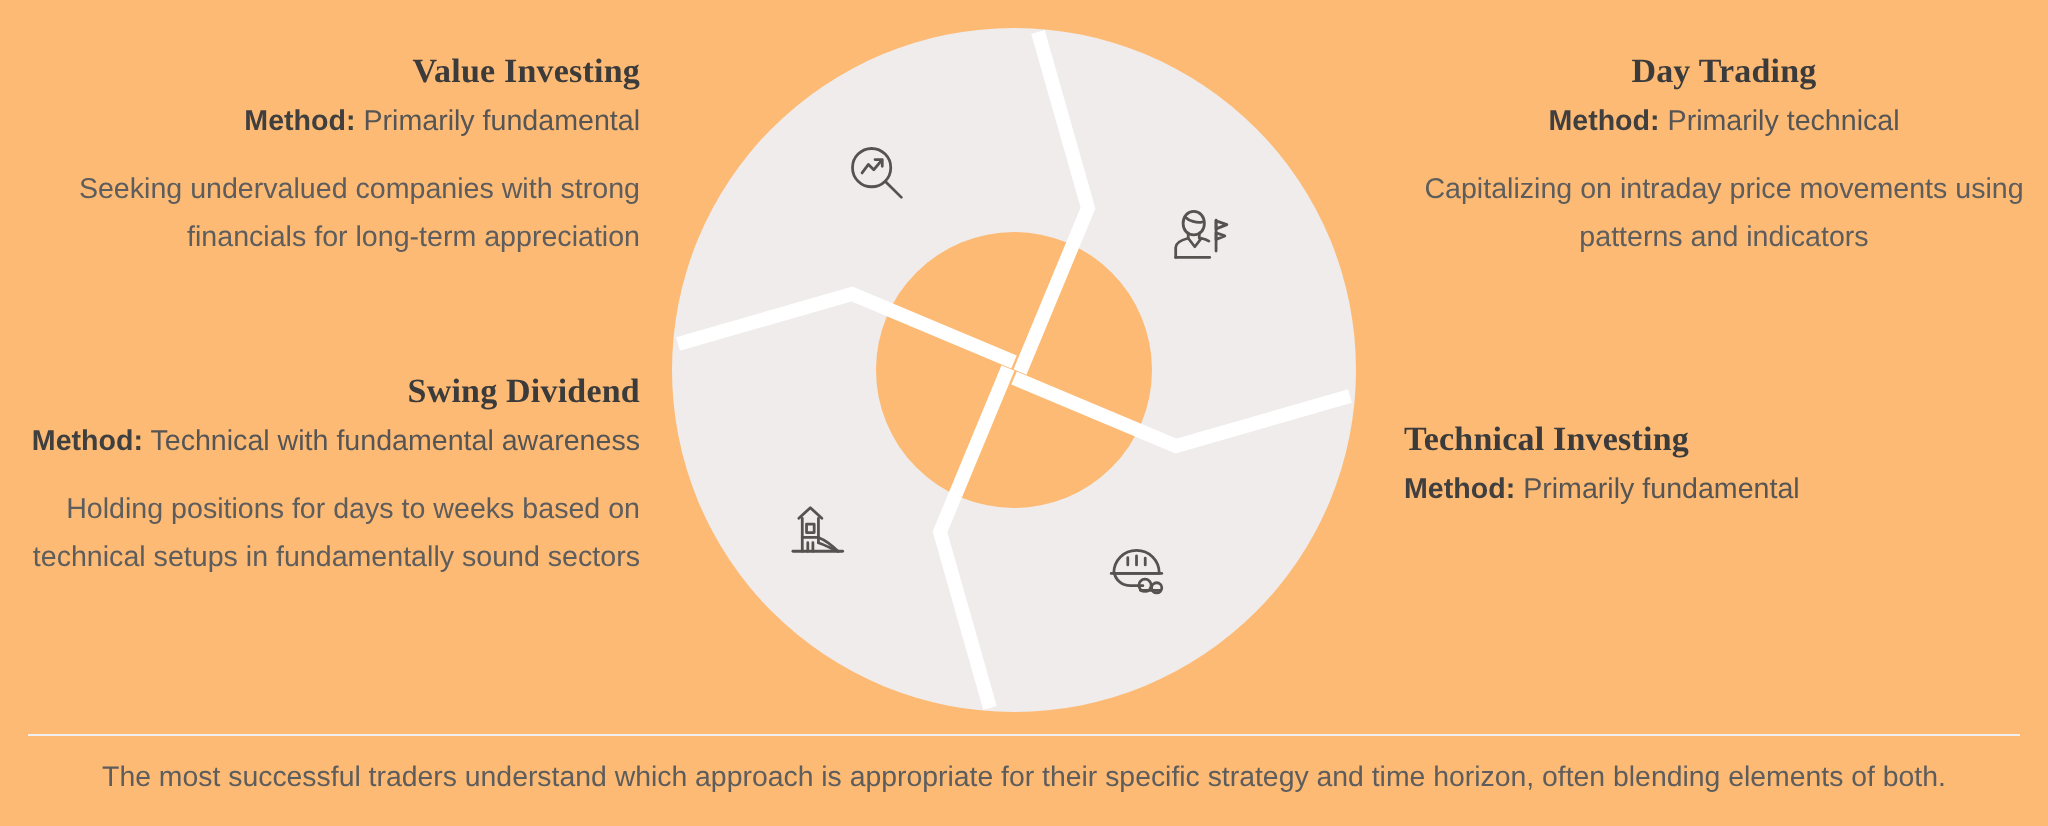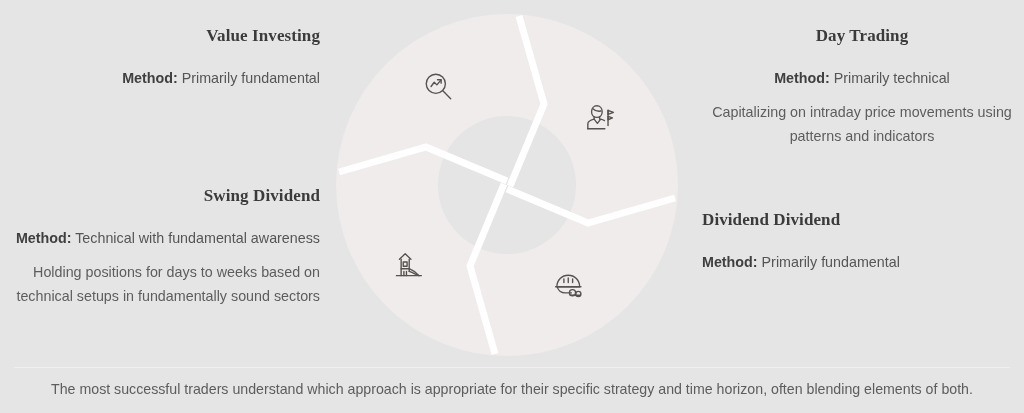--- a/index.html
+++ b/index.html
@@ -2,40 +2,40 @@
 <html><head>
 <meta charset="utf-8">
 <style>
   * { box-sizing: border-box; margin: 0; padding: 0; }
   html, body {
     width: 1024px; height: 413px;
     background: #ffffff;
     font-family: "Liberation Sans", sans-serif;
     overflow: hidden;
   }
-  .page { position: relative; width: 1024px; height: 413px; background:#e5e5e5; }
+  .page { position: relative; width: 1024px; height: 413px; background:#fdba74; }
 
   
   .block { position: absolute; width: 320px; }
   .block.left  { text-align: right; }
   .block.right { text-align: left; }
 
   .blk-title {
     font-family: "Liberation Serif", serif;
     font-weight: bold;
     font-size: 17px;
     color: #3b3b3b;
     letter-spacing: .1px;
     line-height: 1.25;
   }
   .blk-method {
     font-size: 14.3px;
     color: #555555;
     line-height: 1.55;
-    margin-top: 21px;
+    margin-top: 4px;
   }
   .blk-method .lbl { font-weight: bold; color: #3f3f3f; }
   .blk-desc {
     font-size: 14.3px;
     color: #5d5d5d;
     line-height: 1.62;
     margin-top: 12px;
   }
 
   #b-value    { left: 0px;   top: 25px;  }
@@ -71,20 +71,21 @@
 <body>
 
 <div class="page">
 
   <div class="block left" id="b-value">
     <div class="blk-title">Value Investing</div>
     <div class="blk-method">
       <span class="lbl">Method:</span>
       <span>Primarily fundamental</span>
     </div>
+    <div class="blk-desc">Seeking undervalued companies with strong financials for long-term appreciation</div>
   </div>
 
   <div class="block left" id="b-swing">
     <div class="blk-title">Swing Dividend</div>
     <div class="blk-method">
       <span class="lbl">Method:</span>
       <span>Technical with fundamental awareness</span>
     </div>
     <div class="blk-desc">Holding positions for days to weeks based on technical setups in fundamentally sound sectors</div>
   </div>
@@ -92,21 +93,21 @@
   <div class="block right" id="b-day">
     <div class="blk-title">Day Trading</div>
     <div class="blk-method">
       <span class="lbl">Method:</span>
       <span>Primarily technical</span>
     </div>
     <div class="blk-desc">Capitalizing on intraday price movements using patterns and indicators</div>
   </div>
 
   <div class="block right" id="b-dividend">
-    <div class="blk-title">Dividend Dividend</div>
+    <div class="blk-title">Technical Investing</div>
     <div class="blk-method">
       <span class="lbl">Method:</span>
       <span>Primarily fundamental</span>
     </div>
   </div>
 
   <div class="cycle">
     <svg viewBox="0 0 354 354" xmlns="http://www.w3.org/2000/svg">
       <defs>
         <mask id="hole">

